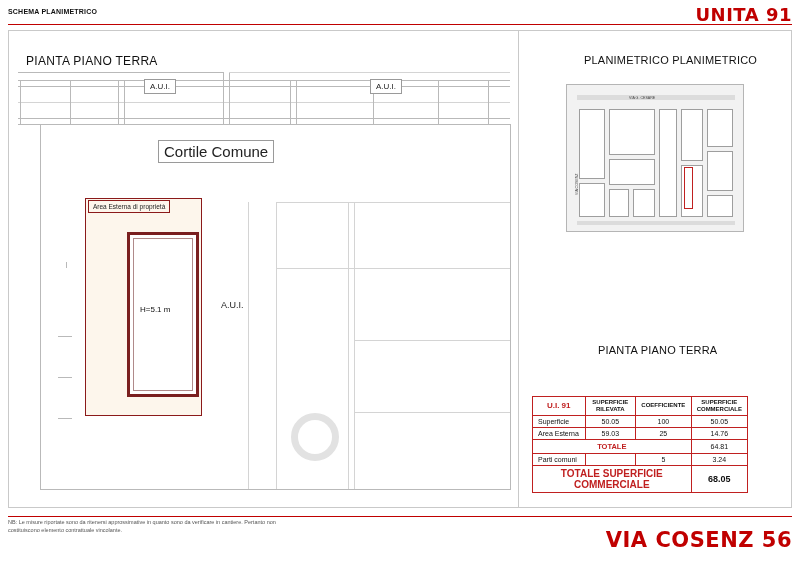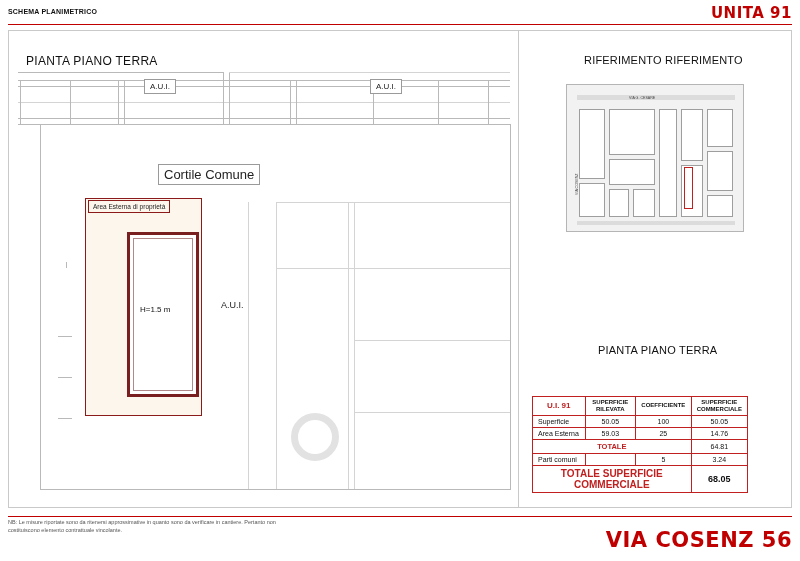--- a/index.html
+++ b/index.html
@@ -12,21 +12,21 @@
   }
   .page{position:absolute;inset:0;}
 
   
   .hdr-left{
     position:absolute;left:8px;top:8px;
     font-size:7px;font-weight:bold;letter-spacing:.2px;color:#111;
   }
   .hdr-right{
     position:absolute;right:8px;top:4px;
-    font-size:15px;font-weight:bold;color:#c00000;letter-spacing:.5px;
+    font-size:18px;font-weight:bold;color:#c00000;letter-spacing:.5px;
     font-family:"DejaVu Sans", sans-serif;
   }
   .hdr-rule{
     position:absolute;left:8px;right:8px;top:24px;height:1px;background:#c00000;
   }
 
   
   .frame{
     position:absolute;left:8px;top:30px;width:784px;height:478px;
     border:1px solid #c9c9c9;box-sizing:border-box;background:#fff;
@@ -190,32 +190,32 @@
     <div class="gl2 h" style="left:258px;top:130px;width:234px;"></div>
 
     <div class="gl v" style="left:48px;top:190px;height:6px;"></div>
     <div class="gl h" style="left:40px;top:264px;width:14px;"></div>
     <div class="gl h" style="left:40px;top:305px;width:14px;"></div>
     <div class="gl h" style="left:40px;top:346px;width:14px;"></div>
   </div>
 
   <div class="lbl-box" style="left:144px;top:79px;">A.U.I.</div>
   <div class="lbl-box" style="left:370px;top:79px;">A.U.I.</div>
-  <div class="lbl-box" style="left:158px;top:164px;font-size:13px;">Cortile Comune</div>
+  <div class="lbl-box" style="left:158px;top:140px;font-size:15px;">Cortile Comune</div>
 
   <div class="prop"></div>
   <div class="prop-lbl">Area Esterna di proprietà</div>
   <div class="unit"></div>
   <div class="unit-inner"></div>
-  <div class="h-lbl">H=1.5 m</div>
+  <div class="h-lbl">H=5.1 m</div>
   <div class="lbl" style="left:221px;top:300px;font-size:9px;">A.U.I.</div>
 
   <div class="wm-ring"></div>
 
-  <div class="rp-title">RIFERIMENTO RIFERIMENTO</div>
+  <div class="rp-title">PLANIMETRICO PLANIMETRICO</div>
 
   <div class="keymap">
     <div class="km-g" style="left:10px;top:10px;width:158px;height:5px;"></div>
     <div class="km-txt" style="left:62px;top:10.5px;">VIA G. CESARE</div>
 
     <div class="km" style="left:12px;top:24px;width:26px;height:70px;"></div>
     <div class="km" style="left:12px;top:98px;width:26px;height:34px;"></div>
     <div class="km" style="left:42px;top:24px;width:46px;height:46px;"></div>
     <div class="km" style="left:42px;top:74px;width:46px;height:26px;"></div>
     <div class="km" style="left:42px;top:104px;width:20px;height:28px;"></div>

